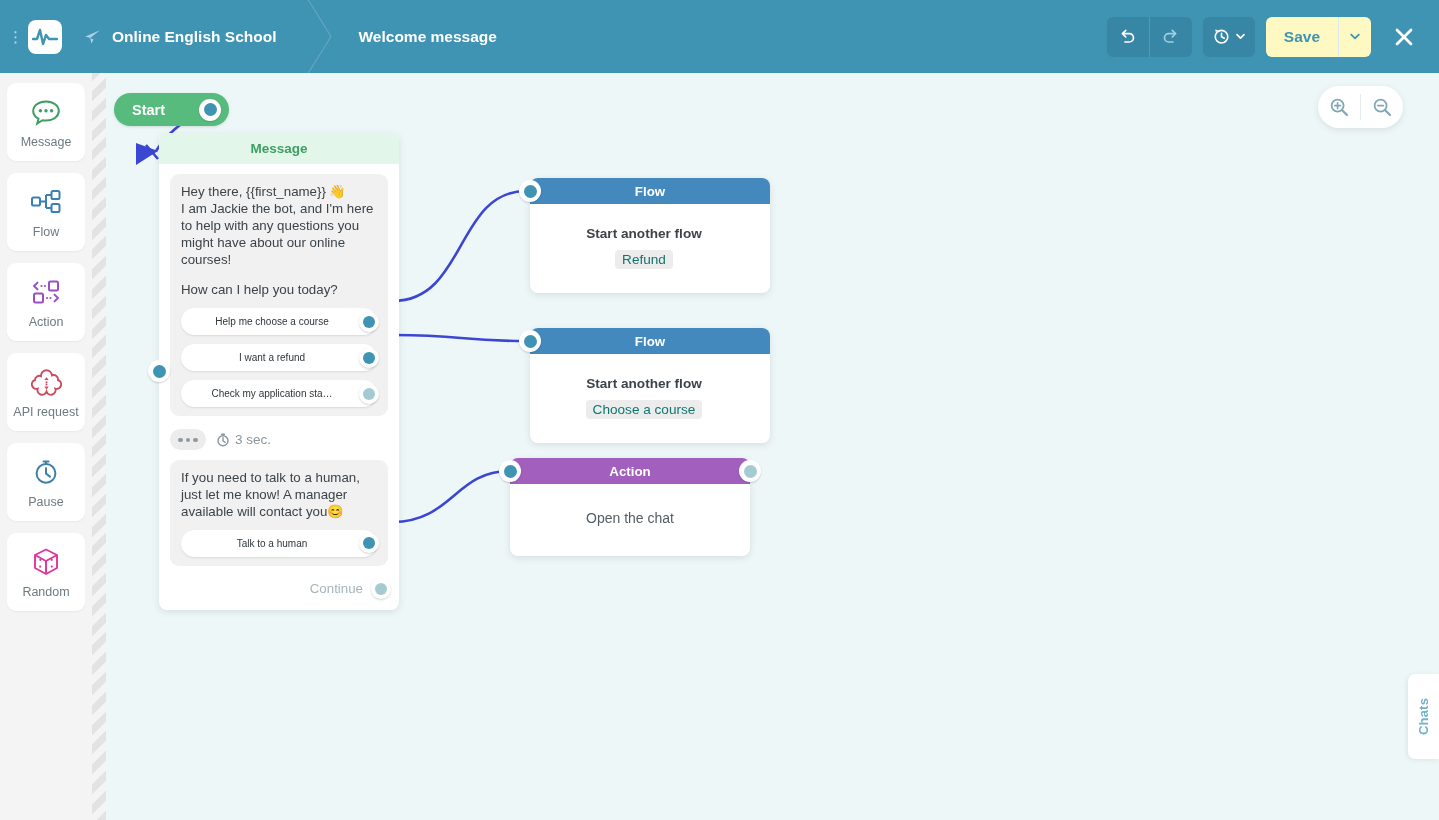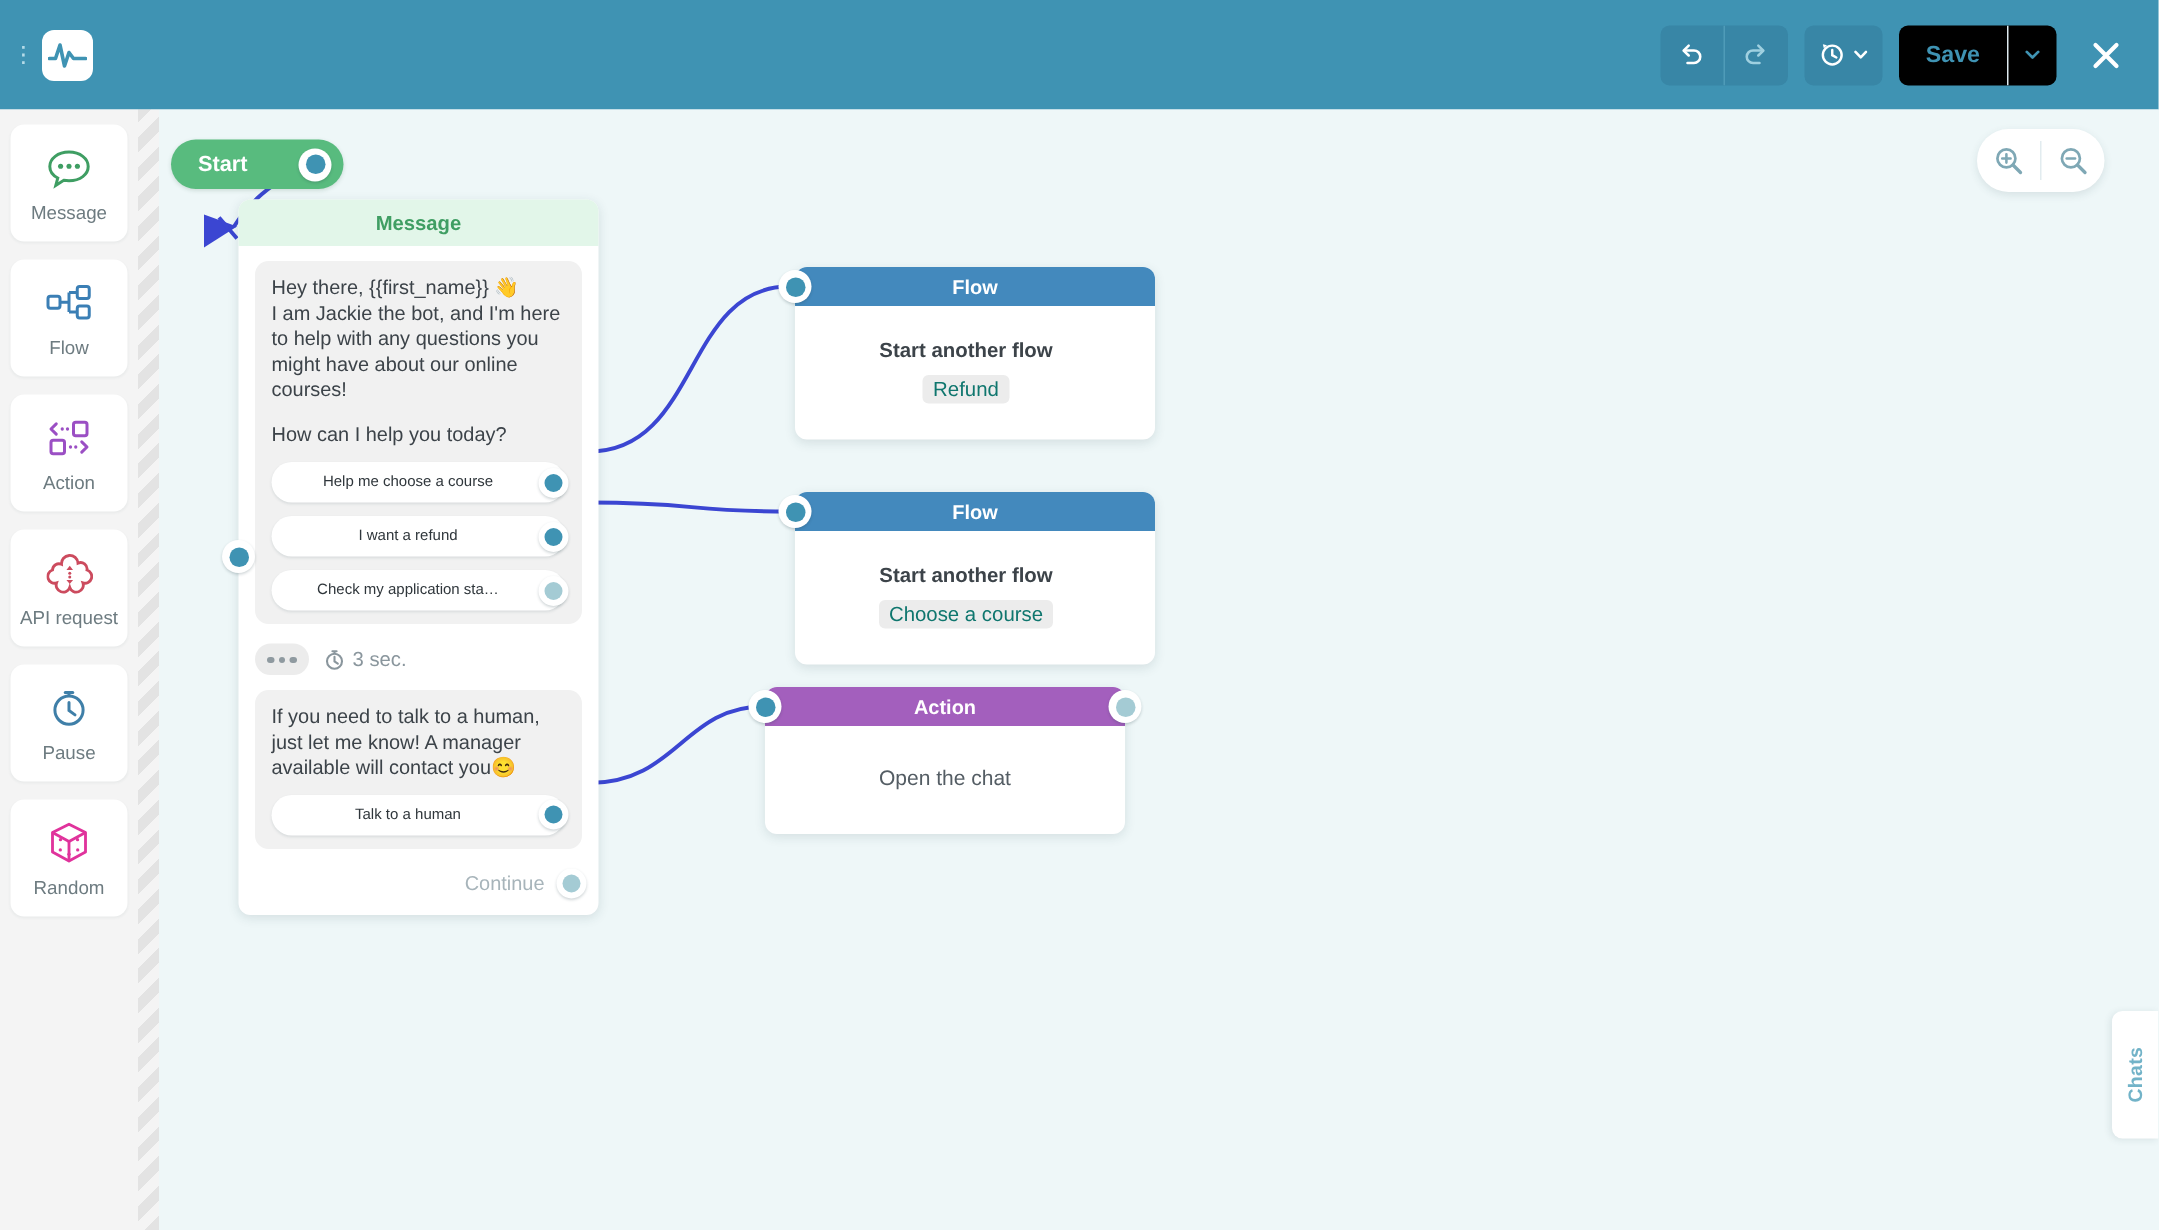--- a/index.html
+++ b/index.html
@@ -56,21 +56,21 @@
     overflow: hidden; margin-right: 11px;
   }
   .tb-btn {
     width: 42px; height: 40px;
     display: flex; align-items: center; justify-content: center;
     cursor: pointer; background: transparent;
     border: 0; padding: 0;
   }
   .tb-sep { width: 1px; height: 40px; background: #4f9bb8; }
   #save-grp {
-    display: flex; align-items: center; background: #000000;
+    display: flex; align-items: center; background: #fef9c3;
     border-radius: 6px; overflow: hidden; margin-right: 16px;
   }
   #save-btn {
     height: 40px; padding: 0 18px;
     display: flex; align-items: center;
     color: #3f93b3; font-size: 15.5px; font-weight: bold;
     cursor: pointer;
   }
   #save-sep { width: 1px; height: 40px; background: #dde9ee; }
   #save-caret {
@@ -302,20 +302,42 @@
   <div id="grip">
     <span>⋮</span>
   </div>
 
   <div id="applogo">
     <svg width="26" height="20" viewBox="0 0 26 20">
       <polyline points="1,12 5,12 8,3 11,17 14,8 17,12 25,12" fill="none" stroke="#3f93b3" stroke-width="2.4" stroke-linecap="round" stroke-linejoin="round"></polyline>
     </svg>
   </div>
 
+  <div id="bc">
+
+    <div class="bc-seg">
+      <span class="send-icon">
+        <svg width="17" height="16" viewBox="0 0 17 16">
+          <path d="M16 1.2 L1.3 7.4 L6.2 8.9 L16 1.2 Z M6.2 8.9 L7.3 14.4 L9.6 10.5 Z" fill="#a8d3e3"></path>
+        </svg>
+      </span>
+      <span class="bc-label">Online English School</span>
+    </div>
+
+    <div class="bc-divider">
+      <svg width="34" height="73" viewBox="0 0 34 73">
+        <path d="M5 -2 L29 36.5 L5 75" fill="none" stroke="#63a6c0" stroke-width="1.2"></path>
+      </svg>
+    </div>
+
+    <div class="bc-seg">
+      <span class="bc-label">Welcome message</span>
+    </div>
+
+  </div>
 
   <div id="topright">
 
     <div class="tb-grp">
       <div class="tb-btn">
         <svg width="19" height="19" viewBox="0 0 19 19">
           <path d="M5.2 6.6 H11.3 a4.2 4.2 0 0 1 0 8.4 H7" fill="none" stroke="#ffffff" stroke-width="1.7" stroke-linecap="round"></path>
           <path d="M7.8 3.4 L4.4 6.7 L7.8 10" fill="none" stroke="#ffffff" stroke-width="1.7" stroke-linecap="round" stroke-linejoin="round"></path>
         </svg>
       </div>

